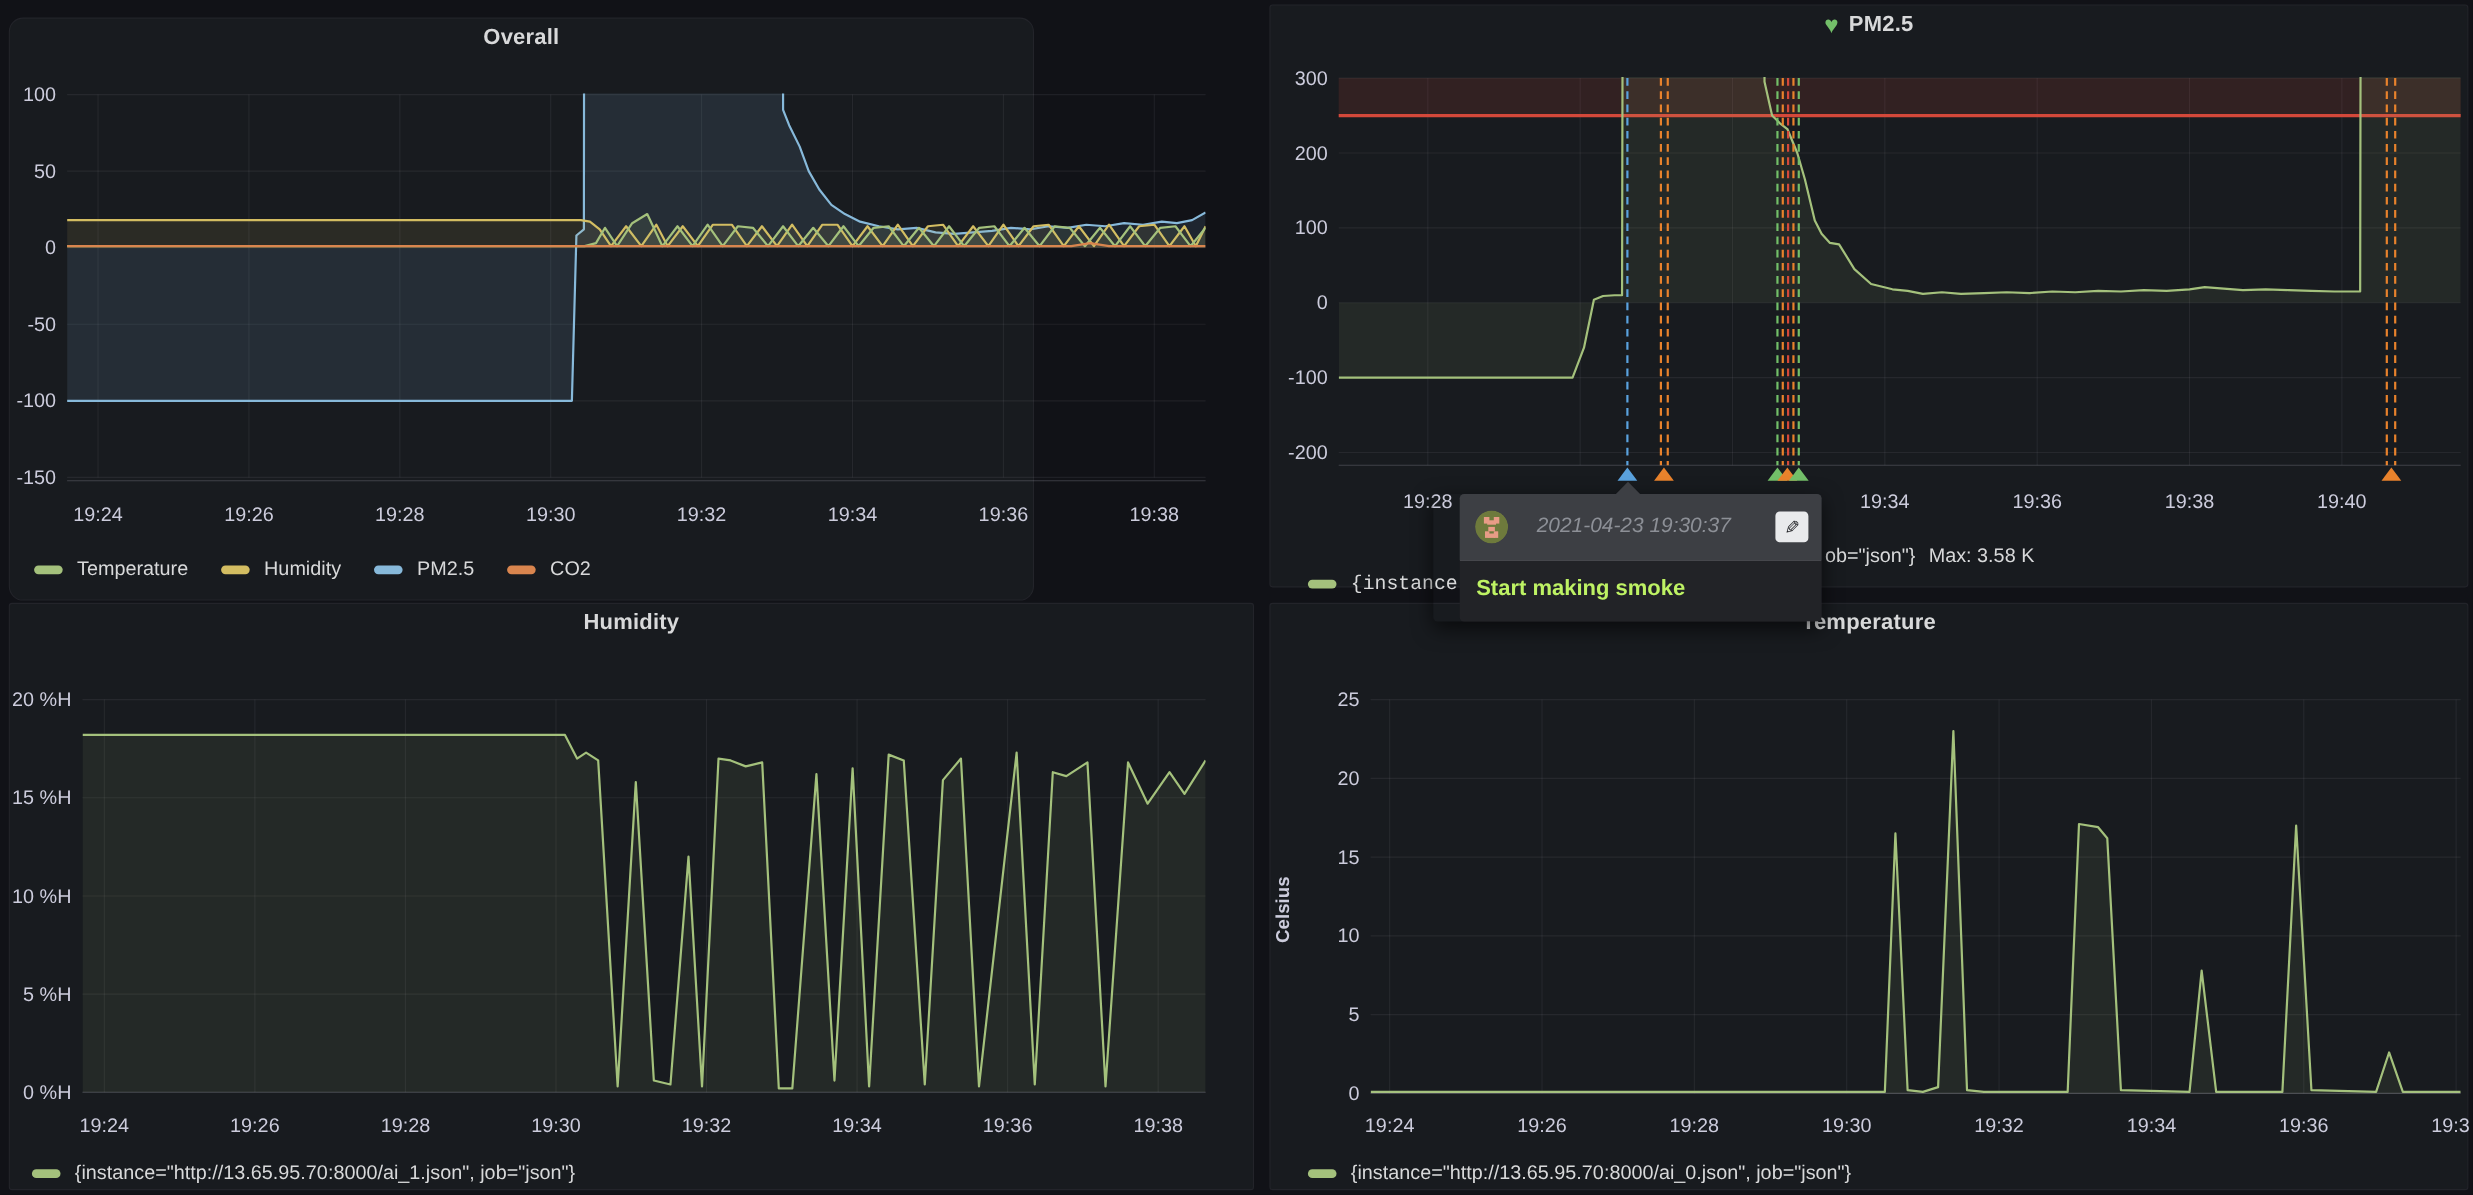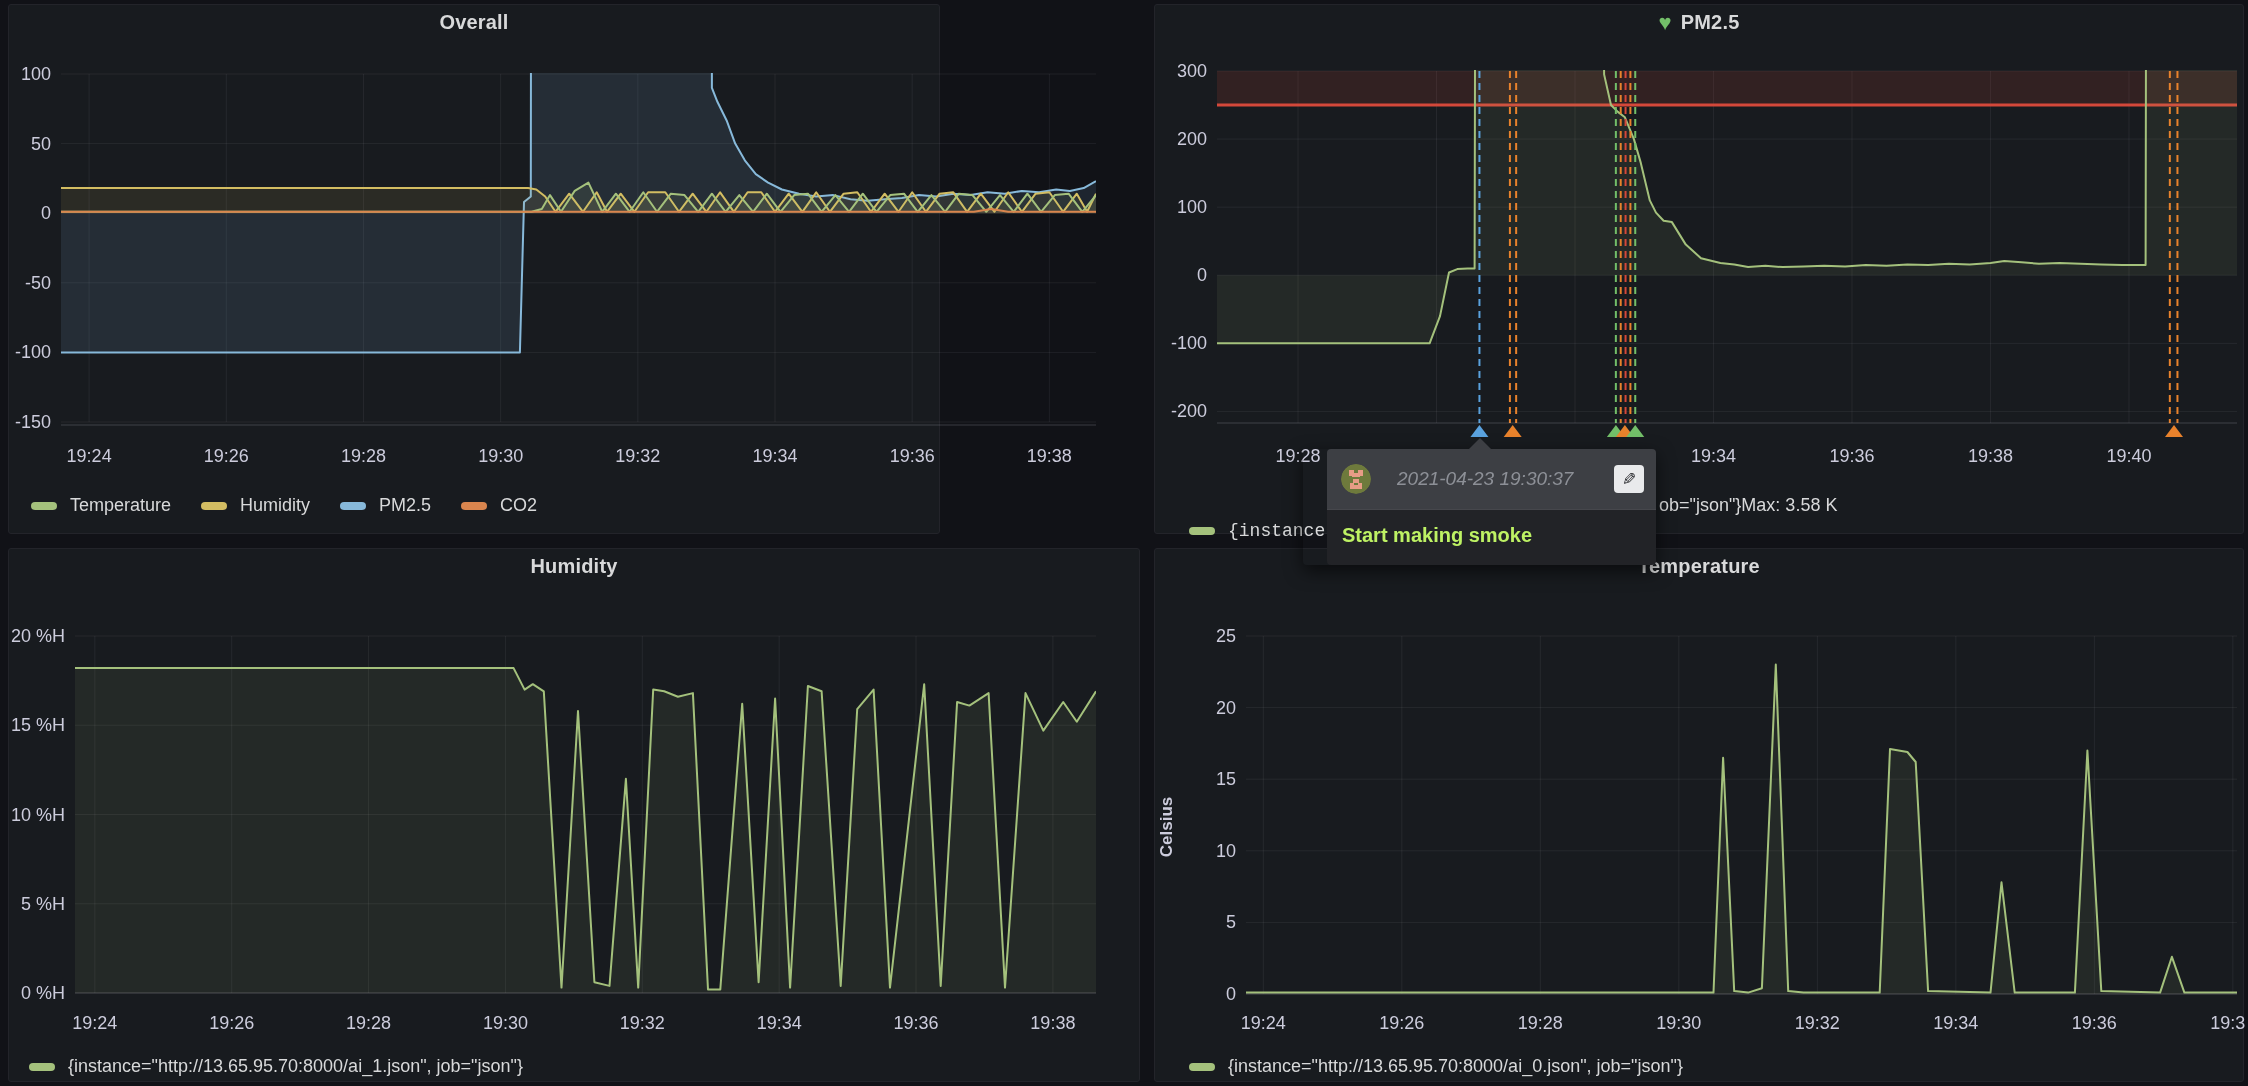--- a/index.html
+++ b/index.html
@@ -1,21 +1,21 @@
 <!DOCTYPE html>
 <html><head>
 <meta charset="utf-8">
 <style>
   * { margin:0; padding:0; box-sizing:border-box; }
   html,body { width:2248px; height:1086px; background:#111217; overflow:hidden;
               font-family:"Liberation Sans", sans-serif; }
   .stage { position:relative; width:2248px; height:1086px; background:#111217; }
 
   .panel { position:absolute; background:#181b1f; border:1px solid #23242a; border-radius:3px; }
-  #panel-overall     { left:8px;    top:4px;   width:932px; height:530px; }
+  #panel-overall     { left:8px;    top:16px;   width:932px; height:530px;border-radius:13px; }
   #panel-pm25        { left:1154px; top:4px;   width:1090px; height:530px; }
   #panel-humidity    { left:8px;    top:548px; width:1132px; height:534px; }
   #panel-temperature { left:1154px; top:548px; width:1090px; height:534px; }
 
   .panel-title { position:absolute; top:6px; left:0; right:0; text-align:center;
                  color:#d8d9da; font-size:20px; font-weight:700; letter-spacing:.2px;
                  display:flex; justify-content:center; align-items:center; gap:9px; cursor:pointer; }
   .heart { font-size:22px; line-height:20px; }
 
   svg.chart { position:absolute; left:0; top:0; }
@@ -193,21 +193,21 @@
         </g>
       </svg>
     <div class="legend-row" style="left:34px; top:516px;font-family:Liberation Mono, monospace;">
       <span class="legend-item">
         <i class="swatch" style="background: rgb(164, 193, 124);"></i>
         <span>{instance</span>
       </span>
     </div>
     <div class="legend-row" style="left:504px; top:490px;">
       <span>ob="json"}</span>
-      <span style="">Max: 3.58 K</span>
+      <span style="margin-left:12px;">Max: 3.58 K</span>
     </div>
   </section>
 
   <section class="panel" id="panel-humidity">
     <h2 class="panel-title">
       <span>Humidity</span>
     </h2>
     <svg class="chart" width="1132" height="534">
         <g>
           <line x1="66" x2="1087" y1="87" y2="87" stroke="rgba(204,204,220,0.08)" stroke-width="1"></line>

